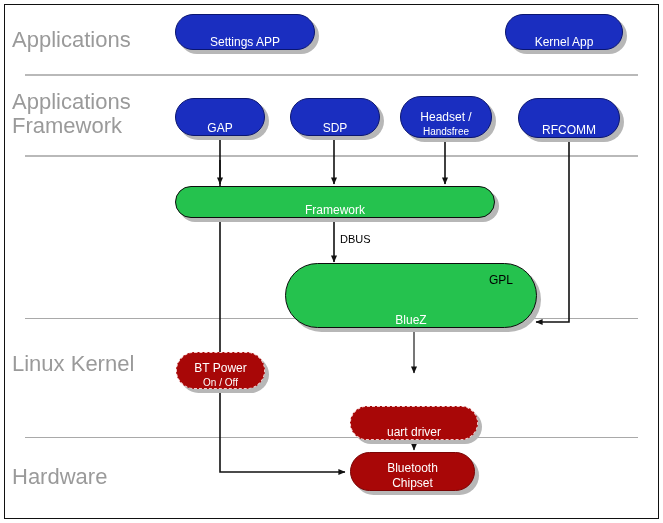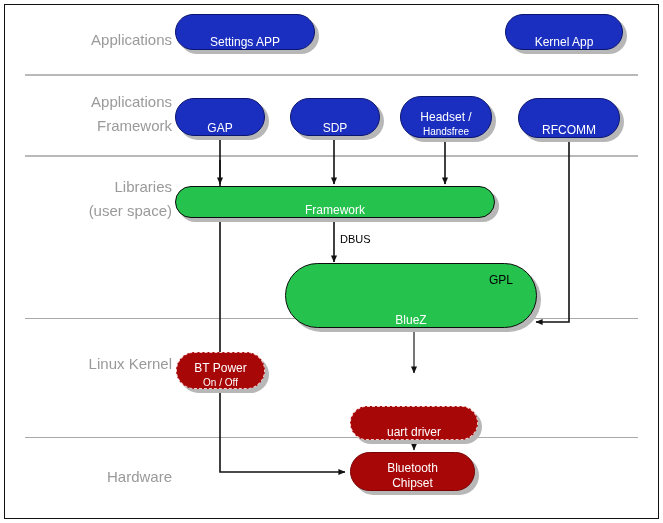--- a/index.html
+++ b/index.html
@@ -33,23 +33,23 @@
     background: #b9b9b9;
   }
   .layer-divider.thin {
     height: 1px;
     background: #a9a9a9;
   }
   
   .layer-label {
     position: absolute;
     color: #9a9a9a;
-    font-size: 15px;
+    font-size: 22px;
     line-height: 24px;
-    text-align: right;
+    text-align: left;
     white-space: pre-line;
     letter-spacing: 0px;
   }
   
   .node {
     position: absolute;
     box-sizing: border-box;
     display: flex;
     flex-direction: column;
     align-items: center;
@@ -137,22 +137,20 @@
   <div class="layer-divider" style="left:25px; top:74px; width:613px;"></div>
   <div class="layer-divider" style="left:25px; top:155px; width:613px;"></div>
   <div class="layer-divider thin" style="left:25px; top:318px; width:613px;"></div>
   <div class="layer-divider thin" style="left:25px; top:437px; width:613px;"></div>
 
   <div class="layer-label" style="left:12px; top:28px; width:160px;">Applications</div>
 
   <div class="layer-label" style="left:12px; top:90px; width:160px;">Applications
 Framework</div>
 
-  <div class="layer-label" style="left:12px; top:175px; width:160px;">Libraries
-(user space)</div>
 
   <div class="layer-label" style="left:12px; top:352px; width:160px;">Linux Kernel</div>
 
   <div class="layer-label" style="left:12px; top:465px; width:160px;">Hardware</div>
 
   <svg id="wires" viewBox="0 0 663 523" width="663" height="523">
     <defs>
       <marker id="arrowhead" markerWidth="8" markerHeight="8" refX="6.6" refY="3" orient="auto" markerUnits="userSpaceOnUse">
         <path d="M0,0 L7,3 L0,6 z" fill="#111111"></path>
       </marker>

